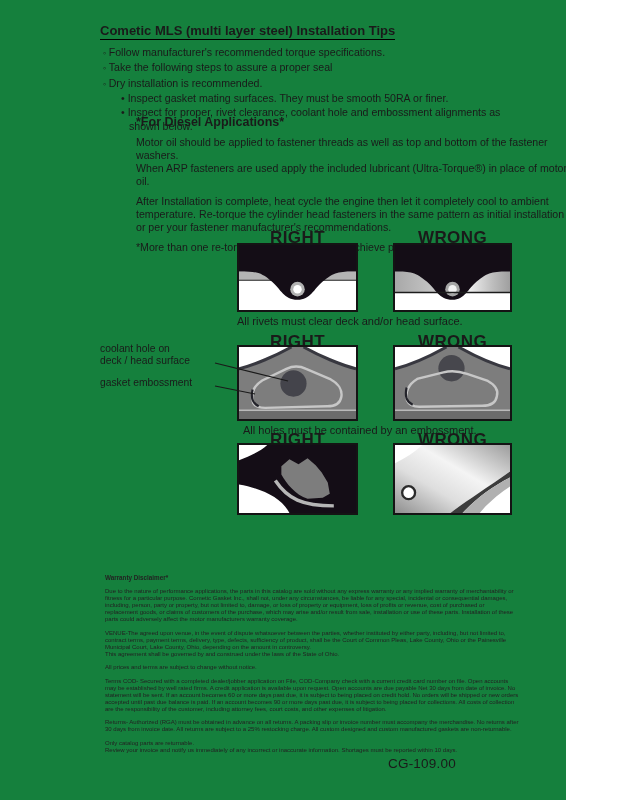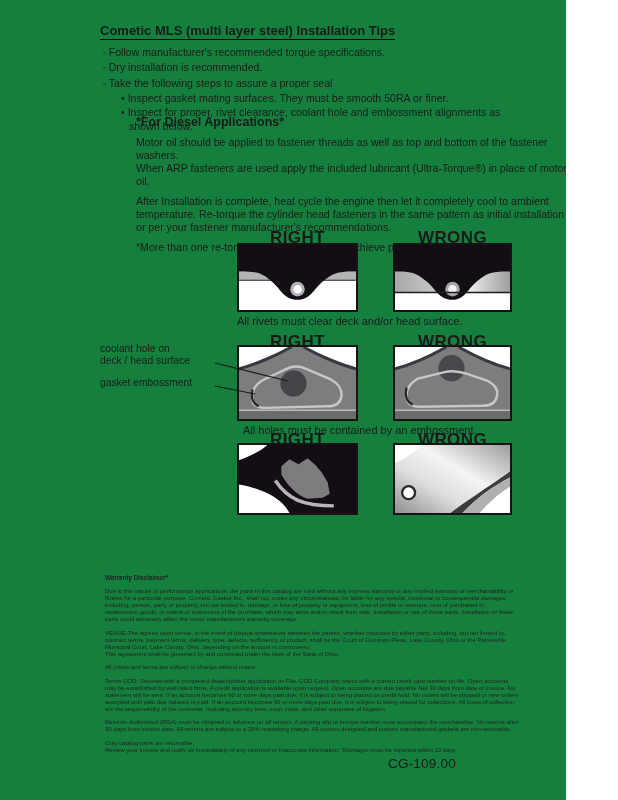--- a/index.html
+++ b/index.html
@@ -46,22 +46,22 @@
 <body>
 
 <div class="page">
 
   <div class="title">
     <span class="underline">Cometic MLS (multi layer steel) Installation Tips</span>
   </div>
 
   <div class="tips">
     <div class="tip l1">Follow manufacturer's recommended torque specifications.</div>
+    <div class="tip l1">Take the following steps to assure a proper seal</div>
     <div class="tip l1">Dry installation is recommended.</div>
-    <div class="tip l1">Take the following steps to assure a proper seal</div>
     <div class="tip l2">Inspect gasket mating surfaces.  They must be smooth 50RA or finer.</div>
     <div class="tip l2">Inspect for proper, rivet clearance, coolant hole and embossment alignments as shown below.</div>
   </div>
 
   <div class="diesel">
     <h2>*For Diesel Applications*</h2>
     <p class="prelines">Motor oil should be applied to fastener threads as well as top and bottom of the fastener washers.
 When ARP fasteners are used apply the included lubricant (Ultra-Torque®) in place of motor oil.</p>
     <p class="prelines">After Installation is complete, heat cycle the engine then let it completely cool to ambient
 temperature. Re-torque the cylinder head fasteners in the same pattern as initial installation

